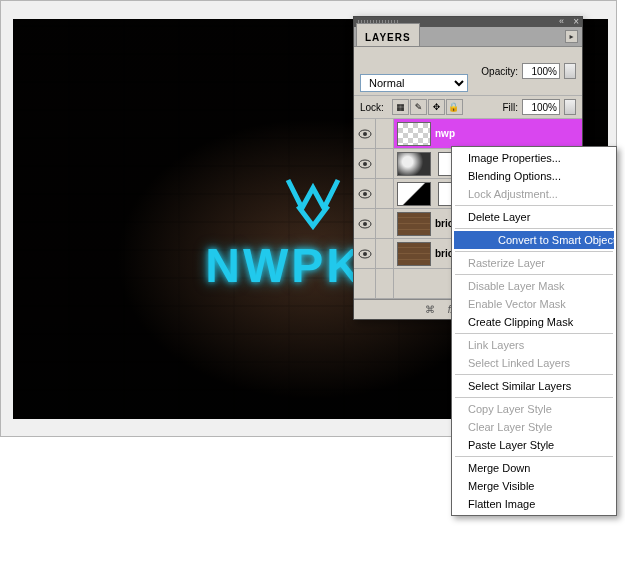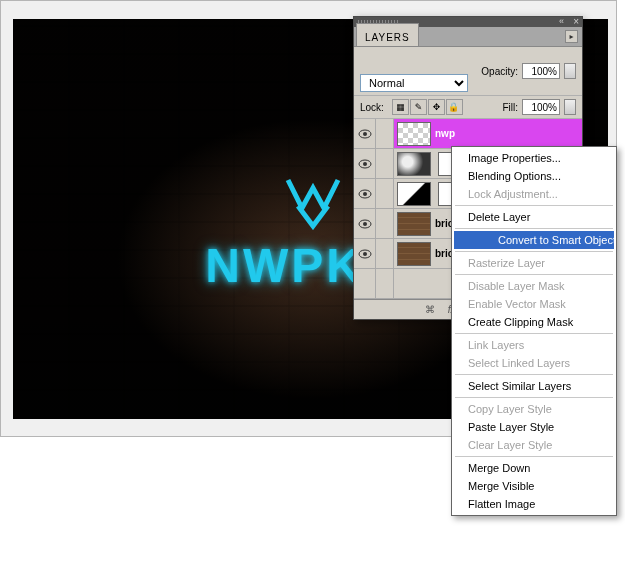--- a/index.html
+++ b/index.html
@@ -88,21 +88,21 @@
     height:20px;
     border-bottom:1px solid #888;
     position:relative;
   }
   .tab {
     background:#d4d0c8;
     border:1px solid #888;
     border-bottom:none;
     padding:8px 8px 3px;
     font-size:10px;
-    font-weight:normal;
+    font-weight:bold;
     margin-left:2px;
     letter-spacing:1px;
   }
   .tab-menu {
     position:absolute; right:4px; top:3px;
     width:13px; height:13px;
     border:1px solid #888;
     background:#d4d0c8;
     display:flex; align-items:center; justify-content:center;
   }
@@ -382,19 +382,19 @@
     <div class="ctx-item dis">Disable Layer Mask</div>
     <div class="ctx-item dis">Enable Vector Mask</div>
     <div class="ctx-item">Create Clipping Mask</div>
     <div class="ctx-sep"></div>
     <div class="ctx-item dis">Link Layers</div>
     <div class="ctx-item dis">Select Linked Layers</div>
     <div class="ctx-sep"></div>
     <div class="ctx-item">Select Similar Layers</div>
     <div class="ctx-sep"></div>
     <div class="ctx-item dis">Copy Layer Style</div>
+    <div class="ctx-item dis">Clear Layer Style</div>
     <div class="ctx-item">Paste Layer Style</div>
-    <div class="ctx-item dis">Clear Layer Style</div>
     <div class="ctx-sep"></div>
     <div class="ctx-item">Merge Down</div>
     <div class="ctx-item">Merge Visible</div>
     <div class="ctx-item">Flatten Image</div>
   </div>
 
 </body></html>

